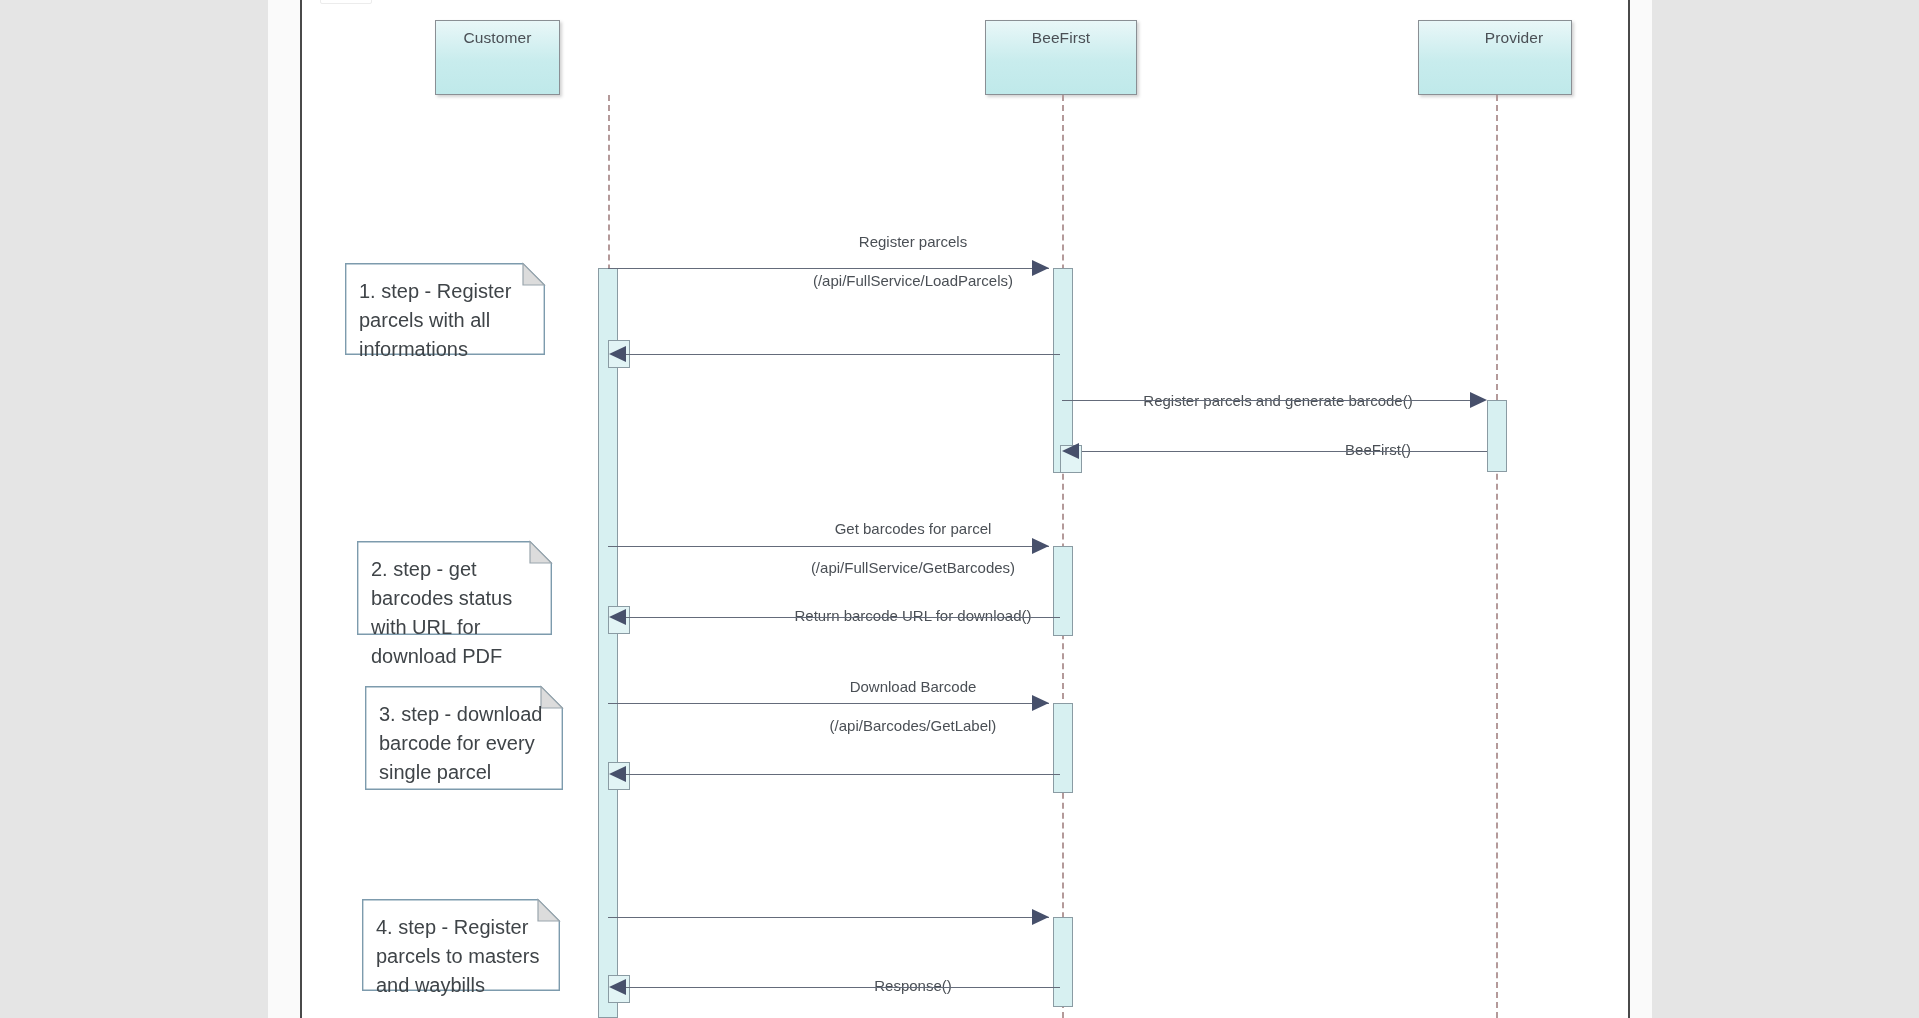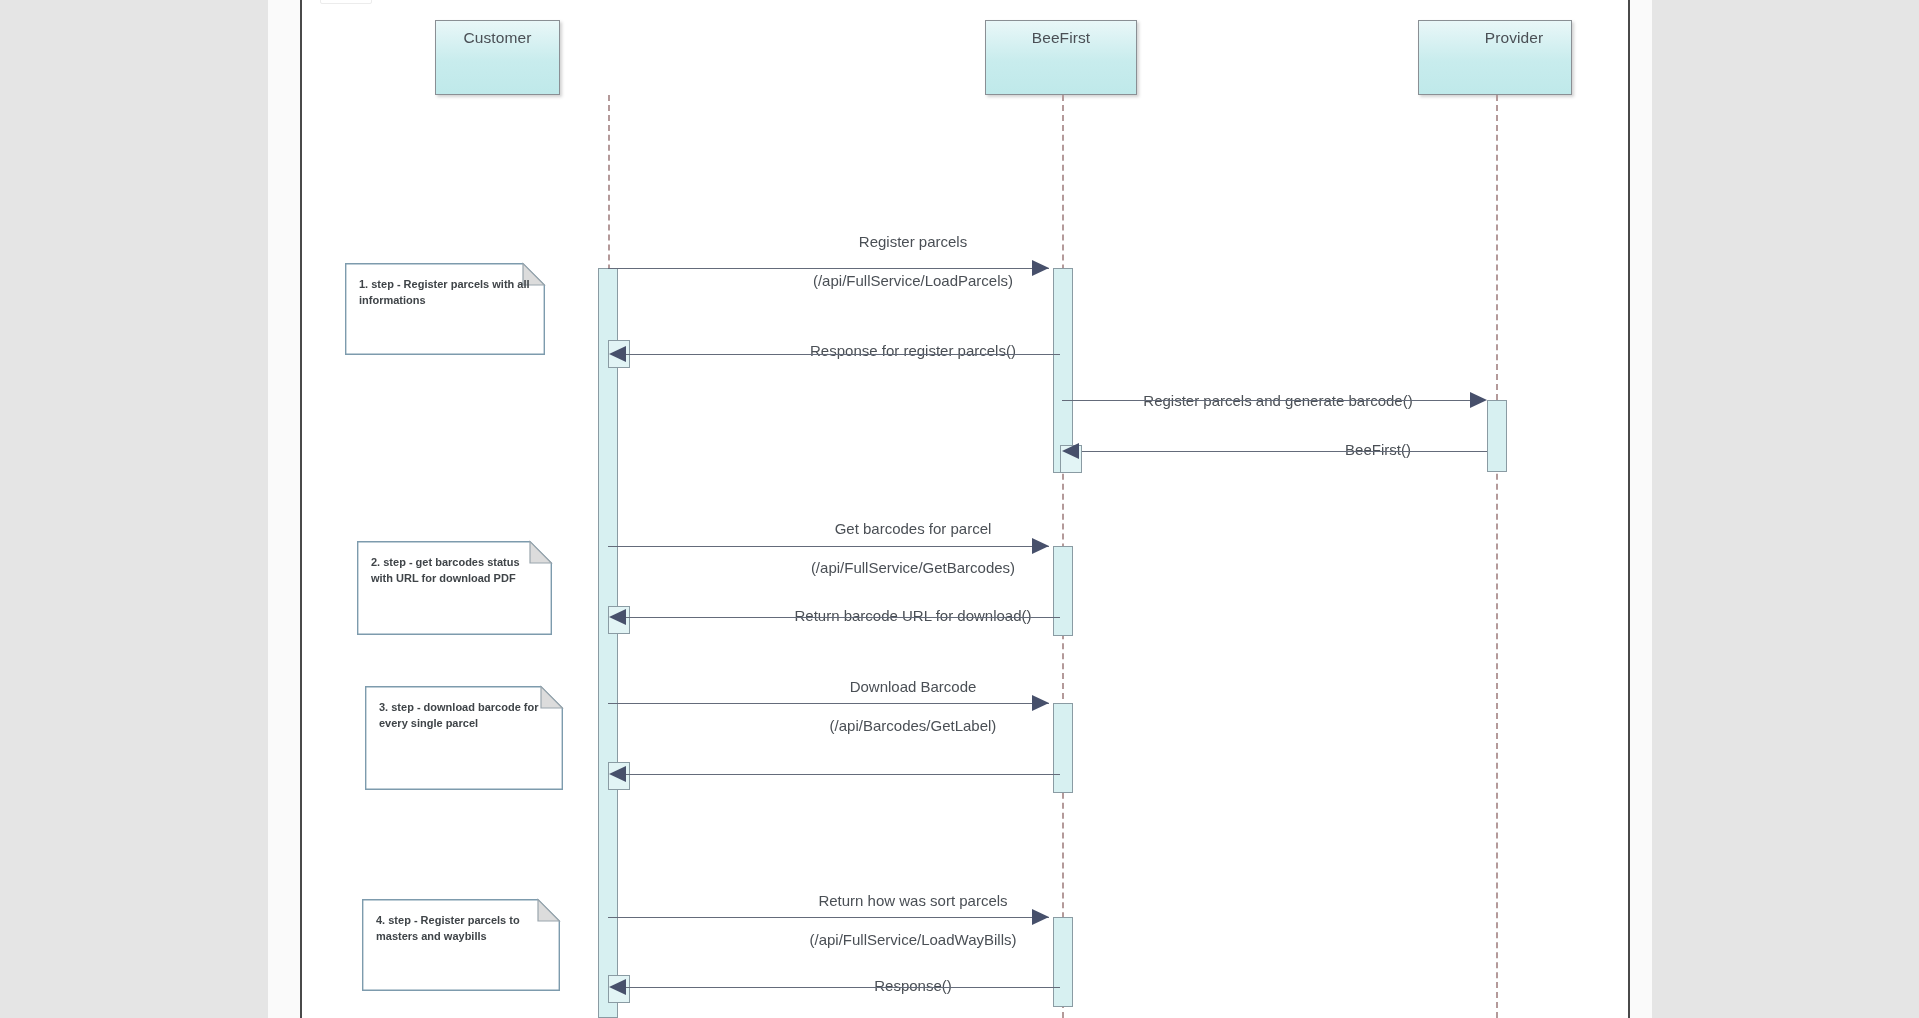--- a/index.html
+++ b/index.html
@@ -53,23 +53,22 @@
   }
   .msg-label{
     position:absolute;color:#4a4f55;font-size:15px;text-align:center;
     line-height:1.28;white-space:pre-line;
   }
   
   .note{position:absolute;}
   .note svg{position:absolute;left:0;top:0;overflow:visible;}
   .note .note-text{
     position:absolute;left:14px;top:14px;right:12px;
-    color:#3f4448;font-size:11px;line-height:1.45;
+    color:#3f4448;font-size:20px;line-height:1.45;
     white-space:pre-line;
-    font-weight:bold;
   }
   
   .top-fragment{
     position:absolute;border:1px solid #ececec;border-radius:2px;
     background:transparent;
   }
 </style>
 </head>
 <body>
 
@@ -107,23 +106,20 @@
 
     <div class="activation" style="left:1185px;top:400px;width:20px;height:72px;"></div>
 
     <div class="msg-label" style="left:456px;top:213px;width:310px;">
       <span>Register parcels</span><br>
       <span>(/api/FullService/LoadParcels)</span>
     </div>
     <div class="msg" style="left:306px;top:268px;width:441px;"></div>
     <div class="arrow right" style="left:730px;top:260px;"></div>
 
-    <div class="msg-label" style="left:401px;top:322px;width:420px;">
-      <span>Response for register parcels()</span>
-    </div>
     <div class="msg" style="left:324px;top:354px;width:434px;"></div>
     <div class="arrow left" style="left:307px;top:346px;"></div>
 
     <div class="msg-label" style="left:811px;top:372px;width:330px;">
       <span>Register parcels and generate barcode()</span>
     </div>
     <div class="msg" style="left:760px;top:400px;width:421px;"></div>
     <div class="arrow right" style="left:1168px;top:392px;"></div>
 
     <div class="msg-label" style="left:911px;top:421px;width:330px;">
@@ -148,24 +144,20 @@
     <div class="msg-label" style="left:456px;top:658px;width:310px;">
       <span>Download Barcode</span><br>
       <span>(/api/Barcodes/GetLabel)</span>
     </div>
     <div class="msg" style="left:306px;top:703px;width:441px;"></div>
     <div class="arrow right" style="left:730px;top:695px;"></div>
 
     <div class="msg" style="left:324px;top:774px;width:434px;"></div>
     <div class="arrow left" style="left:307px;top:766px;"></div>
 
-    <div class="msg-label" style="left:456px;top:872px;width:310px;">
-      <span>Return how was sort parcels</span><br>
-      <span>(/api/FullService/LoadWayBills)</span>
-    </div>
     <div class="msg" style="left:306px;top:917px;width:441px;"></div>
     <div class="arrow right" style="left:730px;top:909px;"></div>
 
     <div class="msg-label" style="left:451px;top:957px;width:320px;">
       <span>Response()</span>
     </div>
     <div class="msg" style="left:324px;top:987px;width:434px;"></div>
     <div class="arrow left" style="left:307px;top:979px;"></div>
 
     <div class="note" style="left:43px;top:263px;width:200px;height:92px;">

